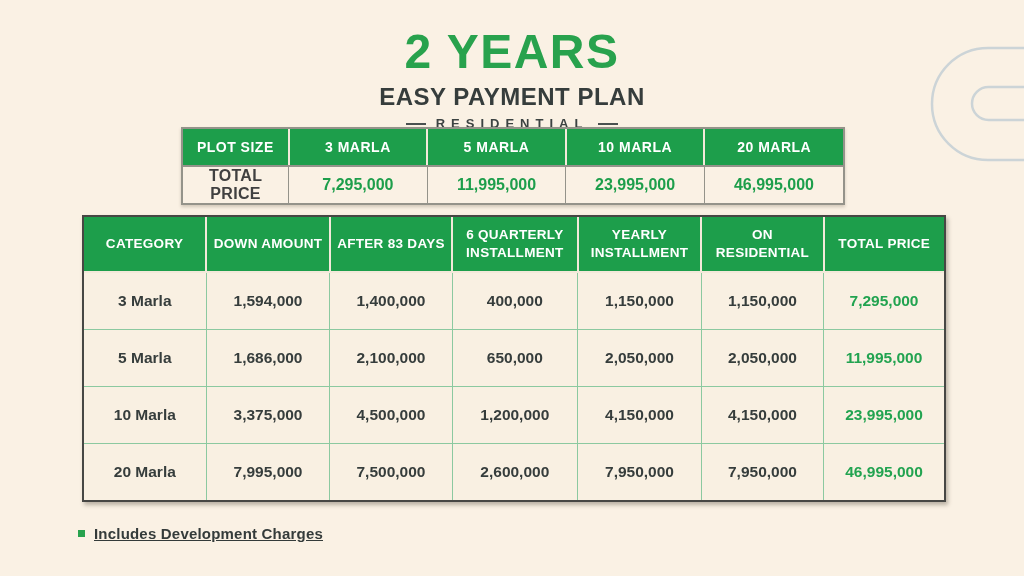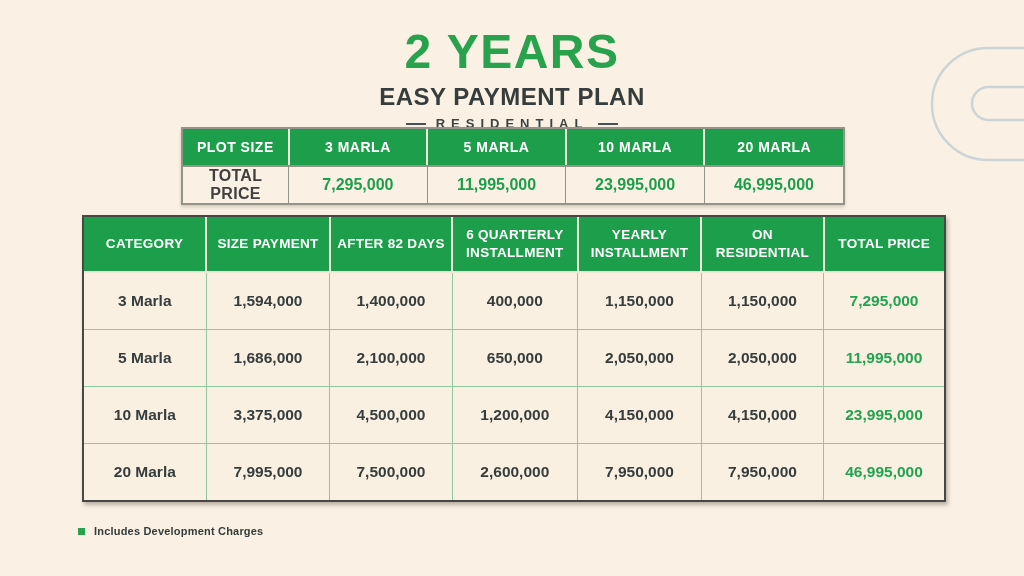--- a/index.html
+++ b/index.html
@@ -139,24 +139,25 @@
     align-items: center;
     gap: 9px;
   }
   .footnote-bullet {
     width: 7px;
     height: 7px;
     background: #28a24d;
     display: inline-block;
   }
   .footnote-text {
-    font-size: 11px;
+    font-size: 15px;
     font-weight: bold;
     color: #343b3a;
     letter-spacing: 0.2px;
+    text-decoration: underline;
   }
 </style>
 </head>
 <body>
 
 <svg class="deco-swirl" viewBox="0 0 100 130">
   <rect x="8" y="8" width="160" height="112" rx="56" fill="none" stroke="#ccd4d7" stroke-width="2.5"></rect>
   <rect x="48" y="47" width="130" height="33" rx="16.5" fill="none" stroke="#ccd4d7" stroke-width="2.5"></rect>
 </svg>
 
@@ -207,22 +208,22 @@
         <col style="width:14.4%">
         <col style="width:14.2%">
         <col style="width:14.6%">
         <col style="width:14.4%">
         <col style="width:14.2%">
         <col style="width:14%">
       </colgroup>
     <thead>
       <tr>
         <th>CATEGORY</th>
-        <th>SIZE PAYMENT</th>
-        <th>AFTER 82 DAYS</th>
+        <th>DOWN AMOUNT</th>
+        <th>AFTER 83 DAYS</th>
         <th>6 QUARTERLY INSTALLMENT</th>
         <th>YEARLY INSTALLMENT</th>
         <th>ON RESIDENTIAL</th>
         <th>TOTAL PRICE</th>
       </tr>
     </thead>
     <tbody>
       <tr>
         <td>3 Marla</td>
         <td>1,594,000</td>

